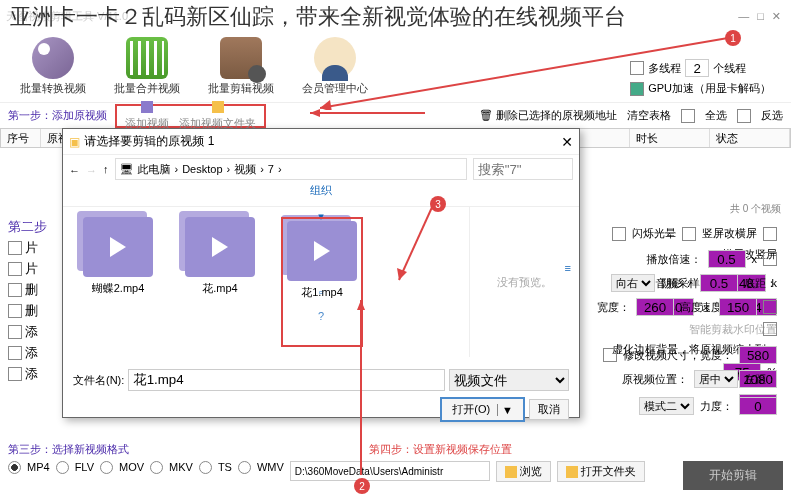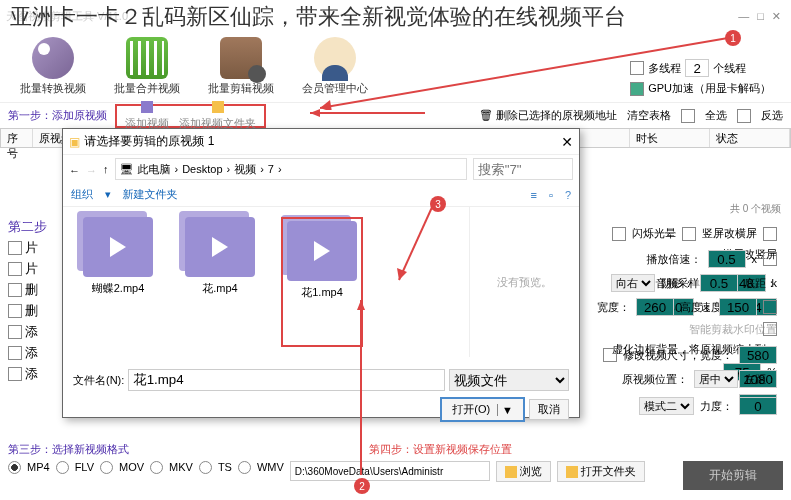--- a/index.html
+++ b/index.html
@@ -26,42 +26,42 @@
 .step-bar .btns { display: flex; align-items: center; margin-left: 8px; gap: 10px; border:2px solid #d44; padding: 2px 8px; height:24px;}
 .step-bar .btns span{ color:#888; display:flex; align-items:center; gap:3px;flex-direction:column;}
 .step-bar .right { margin-left: auto; display: flex; gap: 10px; align-items: center; }
 .chk { display: flex; align-items: center; gap: 3px; }
 .chk::before { content: ""; width: 12px; height: 12px; border: 1px solid #888; display: inline-block; }
 .chk.checked::before { background: #4a8; }
 .table-head { display: flex; border: 1px solid #ccc; height: 20px; font-size: 11px; background: #fafafa; }
 .table-head div { padding: 2px 6px; border-right: 1px solid #ddd; }
 .settings { padding: 4px 8px; font-size: 11px; }
 .settings .row { display: flex; align-items: center; gap: 6px; height: 24px; flex-wrap:wrap; justify-content:flex-end;}
-.settings input[type=text] { width: 38px; height: 18px; border: 1px solid #ccc; background:#0f766e; text-align:center;}
+.settings input[type=text] { width: 38px; height: 18px; border: 1px solid #ccc; background:#a21caf; text-align:center;}
 .settings select { height: 18px; border: 1px solid #ccc; font-size:11px;}
 .left-col { position: absolute; left: 8px; top: 218px; width: 52px; display:flex; flex-direction:column; gap:3px; font-size:13px;}
 .step3 { position: absolute; bottom: 8px; left: 8px; right: 8px; height: 50px; }
 .step3 .labels { display: flex; gap: 240px; font-size: 11px; }
 .step3 .labels .s3 { color: #4a2aaa; }
 .step3 .labels .s4 { color: #d44; }
 .step3 .controls { display: flex; align-items: flex-start; gap: 6px; margin-top: 4px; font-size:11px;}
 .radio { display: flex; align-items: center; gap: 2px; }
 .radio::before { content: ""; width: 11px; height: 11px; border: 1px solid #888; border-radius: 50%; display: inline-block; }
 .radio.sel::before { background: radial-gradient(#333 40%, transparent 45%); }
 .path-input { width: 200px; height: 20px; border: 1px solid #ccc; padding: 0 4px; font-size:10px;}
 .btn { border: 1px solid #ccc; background: #f5f5f5; padding: 2px 8px; font-size:11px; display:inline-flex; align-items:center; gap:3px;}
 .big-btn { background: #555; color: #ccc; padding: 6px 26px; margin-left: auto; font-size:12px;}
 
 .dialog { position: absolute; top: 128px; left: 62px; width: 518px; height: 290px; background: #fff; border: 1px solid #666; box-shadow: 3px 3px 8px rgba(0,0,0,.3); z-index: 50; }
 .dlg-title { background: #fff; height: 26px; display: flex; align-items: center; padding: 0 6px; font-size: 12px; border-bottom:1px solid #eee;}
 .dlg-title .x { margin-left: auto; font-size:14px;}
 .dlg-nav { height: 28px; display: flex; align-items: center; padding: 0 6px; gap: 6px; font-size: 11px; }
 .dlg-nav .crumb { display: flex; align-items: center; gap: 4px; flex: 1; border:1px solid #ddd; height:22px; padding:0 4px;}
 .dlg-nav .search { width: 100px; border: 1px solid #ddd; height: 22px; padding: 0 4px; }
-.dlg-tools { height: 24px; display: flex; align-items: center; padding: 0 8px; gap: 12px; font-size: 11px; color: #1466b8; border-bottom:1px solid #eee;}
+.dlg-tools { height: 24px; display: flex; align-items: center; padding: 0 8px; gap: 12px; font-size: 11px; color: #1466b8; border-bottom:1px solid #eee;flex-direction:column;}
 .dlg-body { display: flex; height: 150px; }
 .dlg-files { flex: 1; display: flex; gap: 20px; padding: 10px 14px; }
 .file-item { display: flex; flex-direction: column; align-items: center; gap: 4px; width: 82px; }
 .file-item.sel { border: 2px solid #d44; padding: 2px; }
 .file-thumb { width: 70px; height: 60px; background: #9a8fd4; border-radius: 4px; display: flex; align-items: center; justify-content: center; position:relative;}
 .file-thumb::before { content: ""; width: 0; height: 0; border-left: 16px solid #fff; border-top: 10px solid transparent; border-bottom: 10px solid transparent; }
 .file-thumb::after{content:"";position:absolute;left:-6px;top:-6px;width:70px;height:60px;background:#b4aadf;border-radius:4px;z-index:-1;}
 .file-name { font-size: 11px; text-align:center;}
 .dlg-preview { width: 110px; display: flex; align-items: center; justify-content: center; color: #aaa; font-size:11px; border-left:1px solid #eee;}
 .dlg-foot { padding: 6px 10px 10px; }
@@ -142,21 +142,21 @@
       </span>
     <span>清空表格</span>
     <span class="chk"></span>
       <span>全选</span>
     <span class="chk"></span>
       <span>反选</span>
   </div>
 </div>
 
 <div class="table-head">
-  <div style="width:32px">序号</div>
+  <div style="width:40px">序号</div>
   <div style="flex:1">原视频地址</div>
   <div style="width:80px">时长</div>
   <div style="width:80px">状态</div>
 </div>
 
 <div class="summary">共 0 个视频</div>
 
 <div class="left-col">
   <span style="color:#4a2aaa">第二步</span>
   <span class="chk">片</span>

